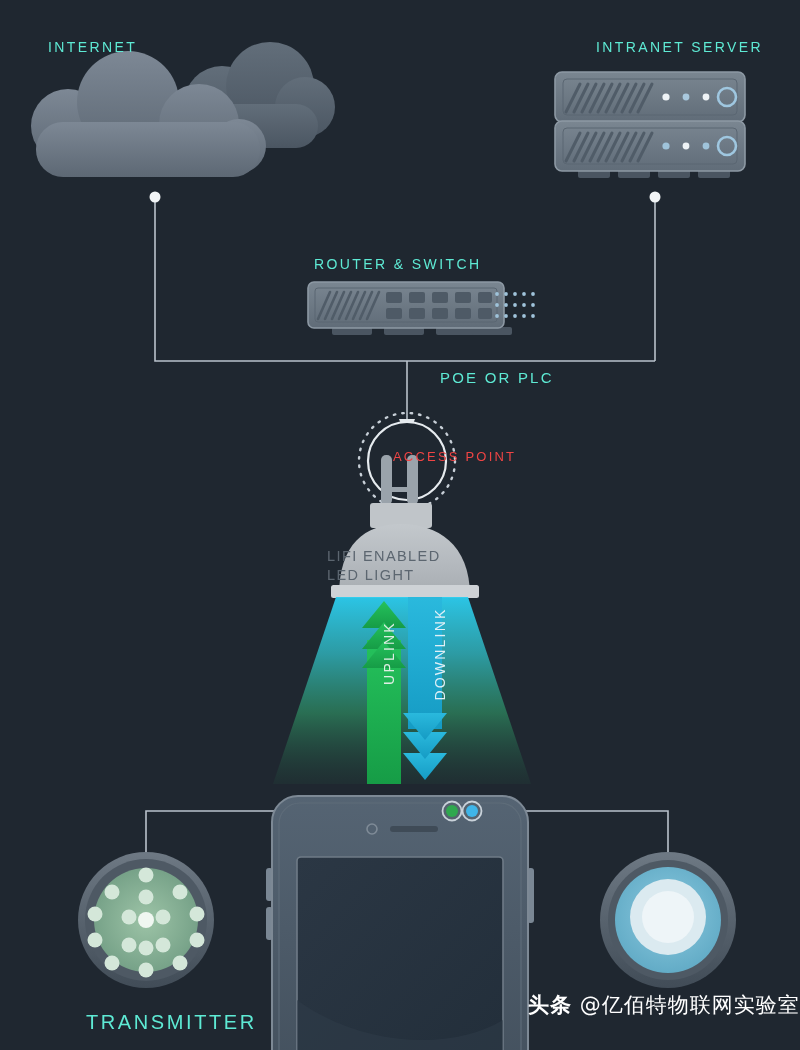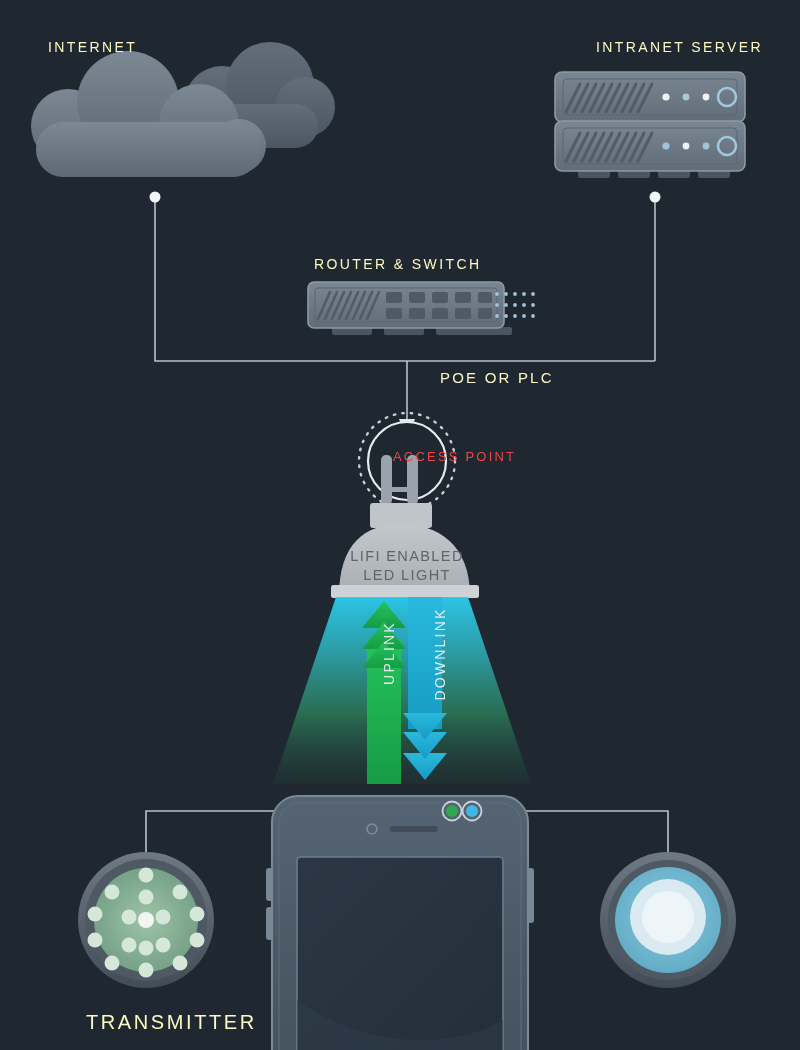--- a/index.html
+++ b/index.html
@@ -12,38 +12,38 @@
     width:800px;height:1050px;
     background:#1f2730;
     overflow:hidden;
   }
   #stage svg.layer{
     position:absolute;left:0;top:0;width:800px;height:1050px;
     display:block;
   }
   .lbl{
     position:absolute;
-    color:#fef9c3;
+    color:#5eead4;
     letter-spacing:2.4px;
     font-size:14px;
     white-space:nowrap;
     pointer-events:none;
   }
   #lbl-internet{left:48px;top:39px;}
   #lbl-server{left:596px;top:39px;}
   #lbl-router{left:314px;top:256px;}
   #lbl-poe{left:440px;top:369px;font-size:15px;letter-spacing:2.2px;}
   #lbl-ap{
     left:345px;top:449px;font-size:13px;letter-spacing:2.2px;
     color:#ef4444;
     margin-left:48px;
   }
   #lbl-lamp1,#lbl-lamp2{
     color:#5c6670;letter-spacing:1.4px;font-size:14.5px;
-    text-align:center;width:160px;
+    text-align:left;width:160px;
   }
   #lbl-lamp1{left:327px;top:548px;}
   #lbl-lamp2{left:327px;top:567px;}
   #lbl-tx{left:86px;top:1011px;font-size:20px;letter-spacing:2.6px;}
   #lbl-uplink{
     left:354px;top:645px;width:70px;text-align:center;
     color:#dfeee4;font-size:14px;letter-spacing:2.2px;
     transform:rotate(-90deg);transform-origin:center center;
   }
   #lbl-downlink{
@@ -378,14 +378,18 @@
   <div class="lbl" id="lbl-server">INTRANET SERVER</div>
   <div class="lbl" id="lbl-router">ROUTER &amp; SWITCH</div>
   <div class="lbl" id="lbl-poe">POE OR PLC</div>
   <div class="lbl" id="lbl-ap">ACCESS POINT</div>
   <div class="lbl" id="lbl-lamp1">LIFI ENABLED</div>
   <div class="lbl" id="lbl-lamp2">LED LIGHT</div>
   <div class="lbl" id="lbl-uplink">UPLINK</div>
   <div class="lbl" id="lbl-downlink">DOWNLINK</div>
   <div class="lbl" id="lbl-tx">TRANSMITTER</div>
 
+  <div id="watermark">
+    <span class="wm-strong">头条</span>
+    <span>@亿佰特物联网实验室</span>
+  </div>
 
 </div>
 
 </body></html>

